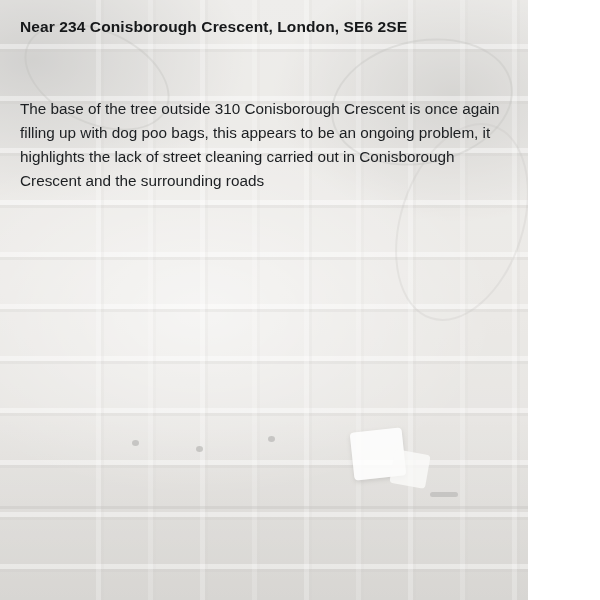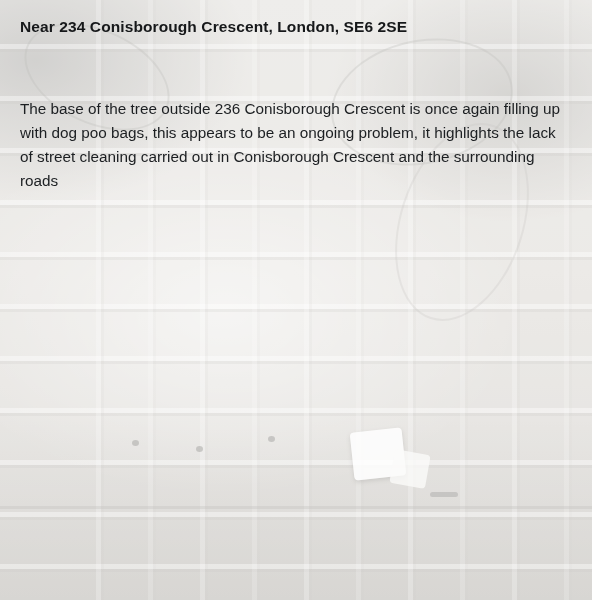--- a/index.html
+++ b/index.html
@@ -5,21 +5,21 @@
   html, body {
     margin: 0;
     padding: 0;
     background: #ffffff;
   }
   body {
     font-family: "Liberation Sans", sans-serif;
   }
   .report-card {
     position: relative;
-    width: 592px;
+    width: 528px;
     height: 600px;
     overflow: hidden;
     background: #d9d6d1;
   }
   
   .photo-layer {
     position: absolute;
     inset: 0;
     background:
       
@@ -148,16 +148,16 @@
     <div class="pebble p1"></div>
     <div class="pebble p2"></div>
     <div class="pebble p3"></div>
     <div class="pebble p4"></div>
   </div>
 
   <div class="fade-overlay"></div>
 
   <div class="content">
     <h1 class="location-heading">Near 234 Conisborough Crescent, London, SE6 2SE</h1>
-    <p class="report-body">The base of the tree outside 236 Conisborough Crescent is once again filling up with dog poo bags, this appears to be an ongoing problem, it highlights the lack of street cleaning carried out in Conisborough Crescent and the surrounding roads</p>
+    <p class="report-body">The base of the tree outside 310 Conisborough Crescent is once again filling up with dog poo bags, this appears to be an ongoing problem, it highlights the lack of street cleaning carried out in Conisborough Crescent and the surrounding roads</p>
   </div>
 
 </div>
 
 </body></html>

